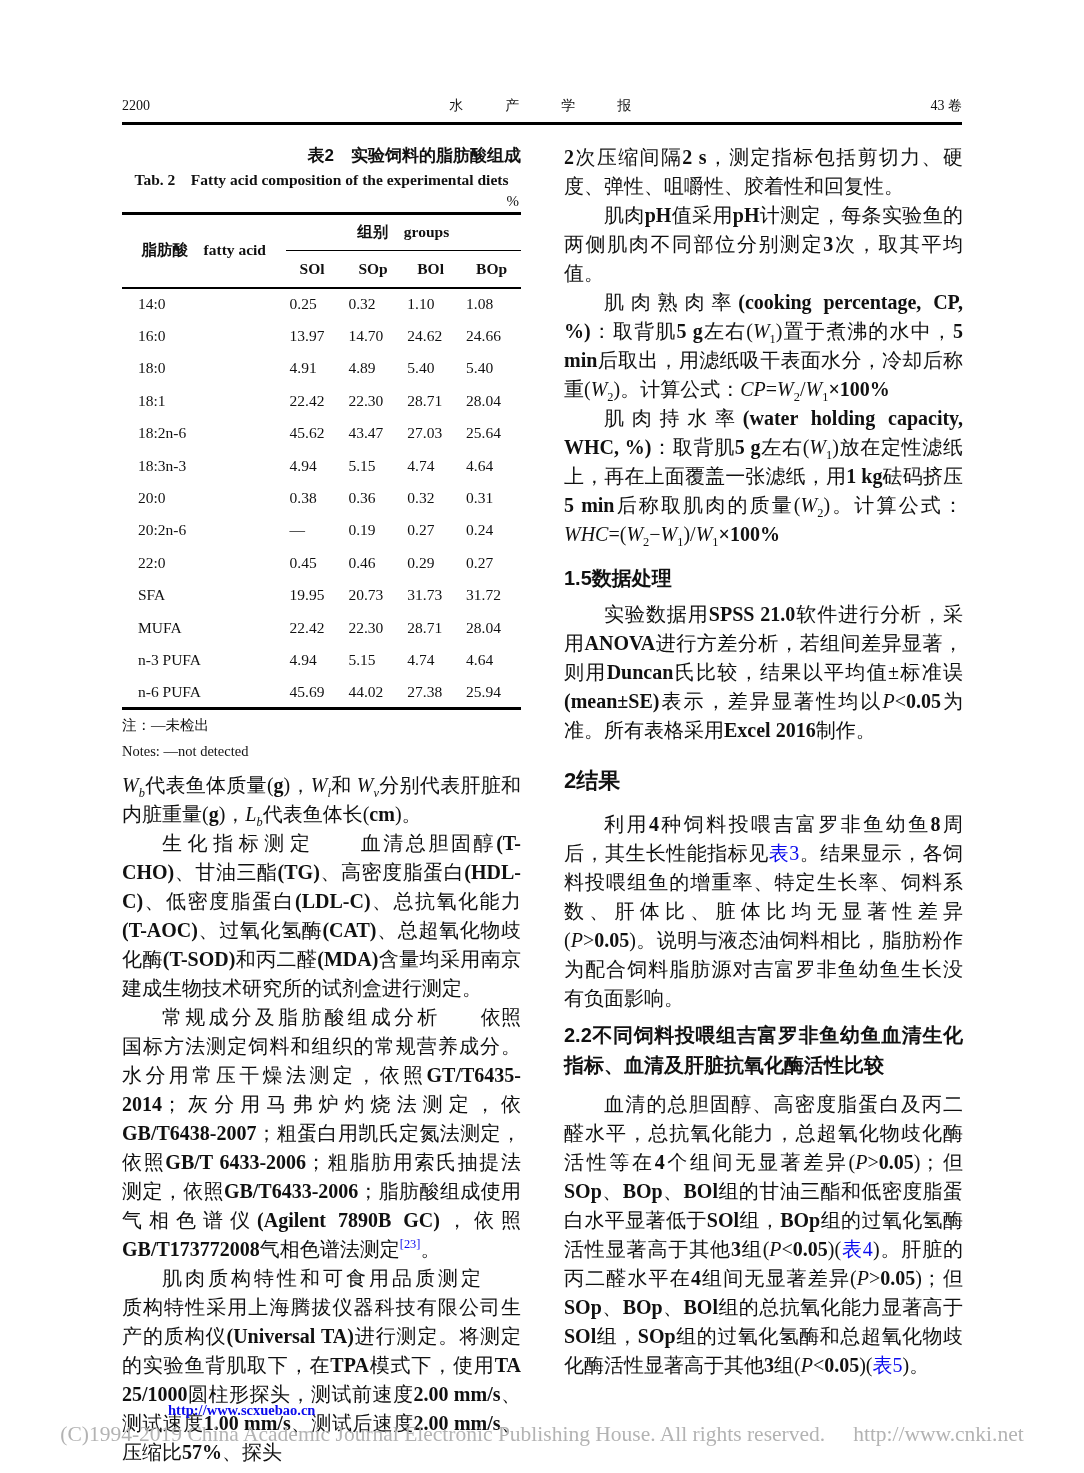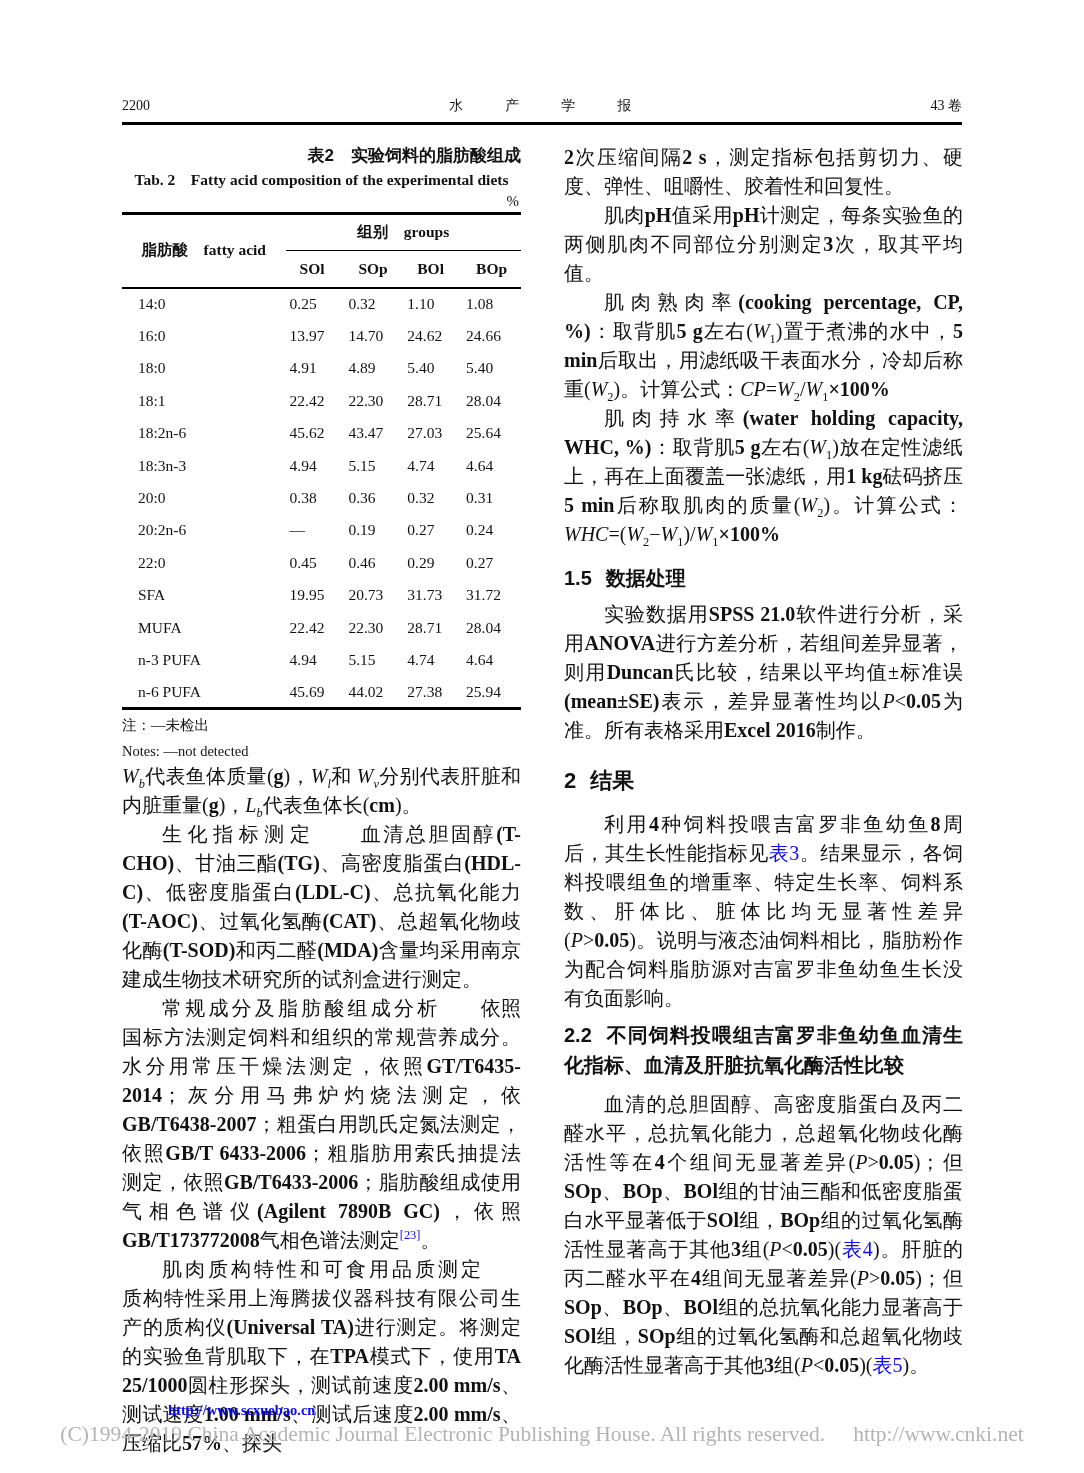--- a/index.html
+++ b/index.html
@@ -49,33 +49,33 @@
   }
   table.data th{font-weight:bold;}
   .stub-h{width:41%;text-align:center;border-bottom:2.5px solid #000;}
   .group-h{text-align:center;border-bottom:1.5px solid #000;height:37px;}
   tr.subhead th{border-bottom:2.5px solid #000;height:37px;text-align:left;padding-left:14px;}
   table.data td{height:32.4px;text-align:left;padding:0;}
   table.data td.stub{padding-left:16px;}
   table.data td.val{padding-left:4px;}
   .tbl-note{font-size:14.5px;line-height:21px;margin-top:5px;}
 
-  .para-block-left{}
+  .para-block-left{margin-top:9px;}
 
   
   .sec-h{
     font-family:"Liberation Sans","DejaVu Sans",sans-serif;
     font-weight:bold;text-align:justify;margin:0;
   }
   .h-15{font-size:20px;line-height:30px;margin-top:14px;margin-bottom:7px;}
   .h-2{font-size:22px;line-height:31px;margin-top:20px;margin-bottom:14px;}
   .h-21,.h-22{font-size:20px;line-height:29.5px;}
   .h-21{margin-top:0;margin-bottom:8px;}
   .h-22{margin-top:8px;margin-bottom:10px;}
-  .h-num{margin-right:14px;}
+  .h-num{}
 
   
   .footer-site-link{
     position:absolute;left:168px;top:1402px;
     font-size:14.5px;font-weight:bold;color:var(--link-blue);
     text-decoration:none;cursor:pointer;
   }
   .footer-copy{
     position:absolute;left:30px;top:1421px;width:1024px;
     display:flex;justify-content:center;gap:28px;white-space:nowrap;

